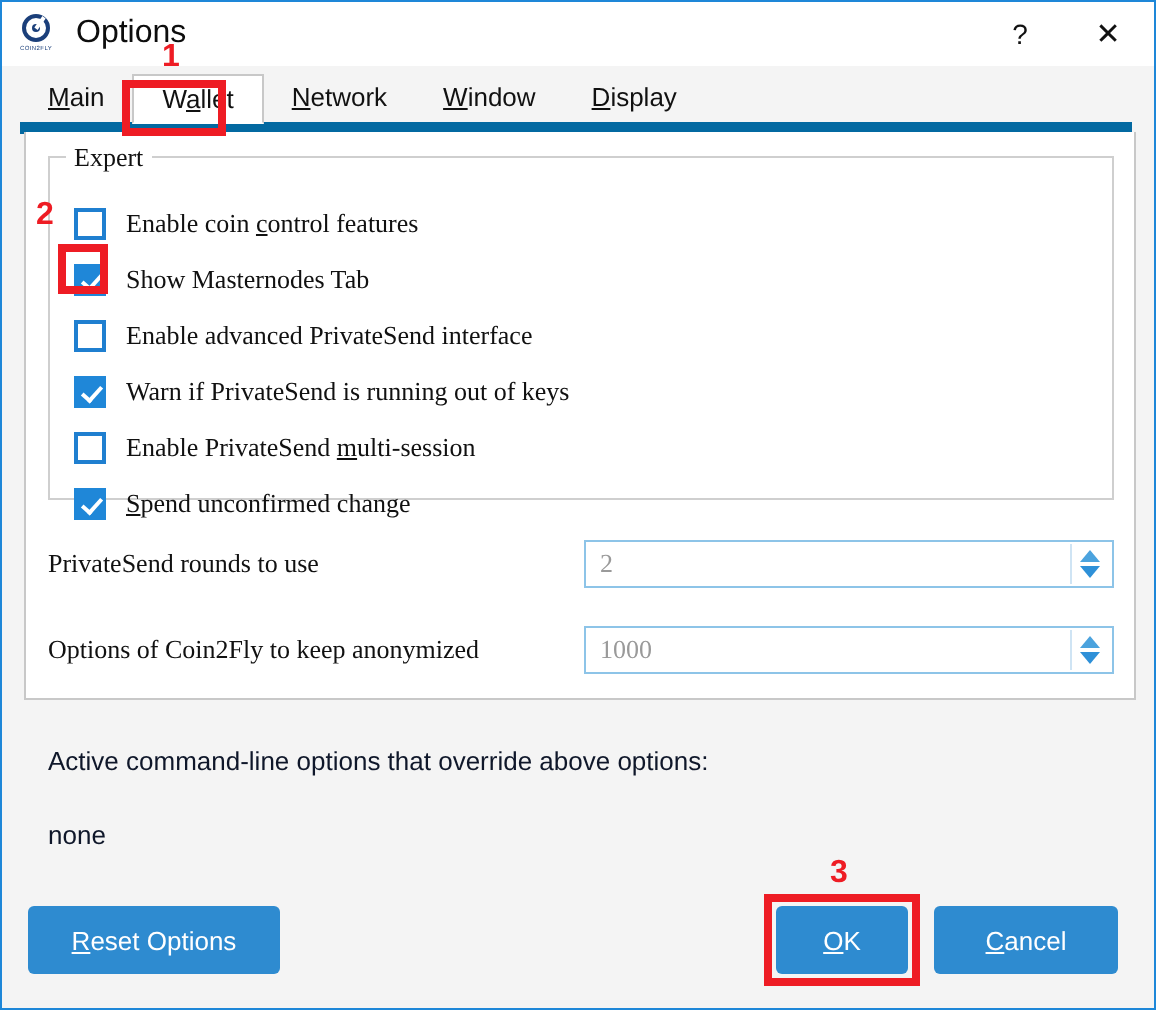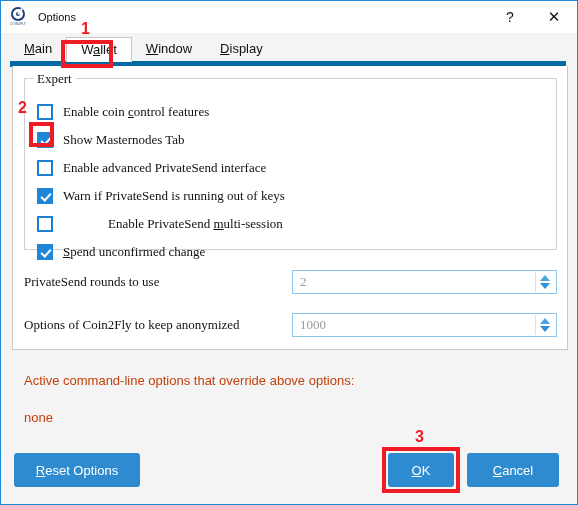--- a/index.html
+++ b/index.html
@@ -65,21 +65,21 @@
   .app-icon .subtext {
     position: absolute;
     left: 0px; top: 15px;
     font-size: 3px;
     letter-spacing: .2px;
     color: #1b3f7a;
     line-height: 4px;
     white-space: nowrap;
   }
   .title-text {
-    font-size: 11px;
+    font-size: 16px;
     color: #0d0d0d;
     line-height: 1;
   }
   .titlebar-buttons {
     margin-left: auto;
     display: flex;
     align-items: center;
     height: 100%;
   }
   .tb-btn {
@@ -250,21 +250,21 @@
     border-right: 5px solid transparent;
   }
   .arrow-up { border-bottom: 6px solid #4ba3de; margin-bottom: 2px; }
   .arrow-dn { border-top: 6px solid #2e90d8; }
 
   
   .cmd-note {
     position: absolute;
     left: 23px;
     font-size: 13px;
-    color: #c2410c;
+    color: #0f172a;
     white-space: nowrap;
   }
 
   
   .btn {
     position: absolute;
     height: 34px;
     background: #2e8bd0;
     color: #ffffff;
     border: none;
@@ -314,20 +314,23 @@
   </div>
 
   <div class="tabstrip">
     <div class="tab">
         <span><span class="mn">M</span>ain</span>
       </div>
     <div class="tab active">
         <span>W<span class="mn">a</span>llet</span>
       </div>
     <div class="tab">
+        <span><span class="mn">N</span>etwork</span>
+      </div>
+    <div class="tab">
         <span><span class="mn">W</span>indow</span>
       </div>
     <div class="tab">
         <span><span class="mn">D</span>isplay</span>
       </div>
   </div>
 
   <div class="tabpage">
 
     <div class="groupbox">
@@ -346,21 +349,21 @@
       <div class="check-row" style="top:80px;">
         <div class="cbox"></div>
         <div class="check-label">Enable advanced PrivateSend interface</div>
       </div>
 
       <div class="check-row" style="top:108px;">
         <div class="cbox checked"></div>
         <div class="check-label">Warn if PrivateSend is running out of keys</div>
       </div>
 
-      <div class="check-row" style="top:136px;gap:45px;">
+      <div class="check-row" style="top:136px;">
         <div class="cbox"></div>
         <div class="check-label">Enable PrivateSend <span class="mn">m</span>ulti-session</div>
       </div>
 
       <div class="check-row" style="top:164px;">
         <div class="cbox checked"></div>
         <div class="check-label"><span class="mn">S</span>pend unconfirmed change</div>
       </div>
     </div>
 

